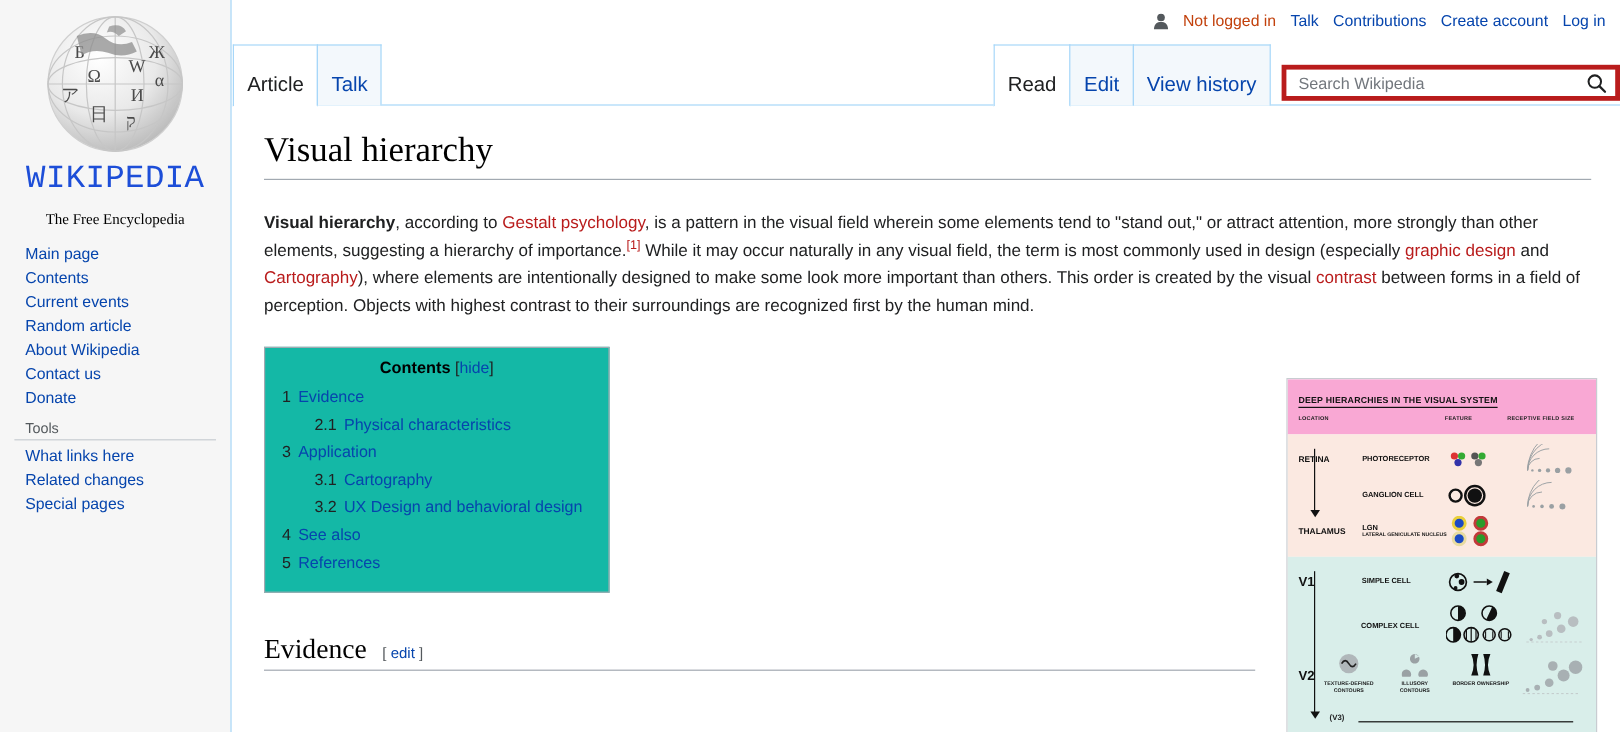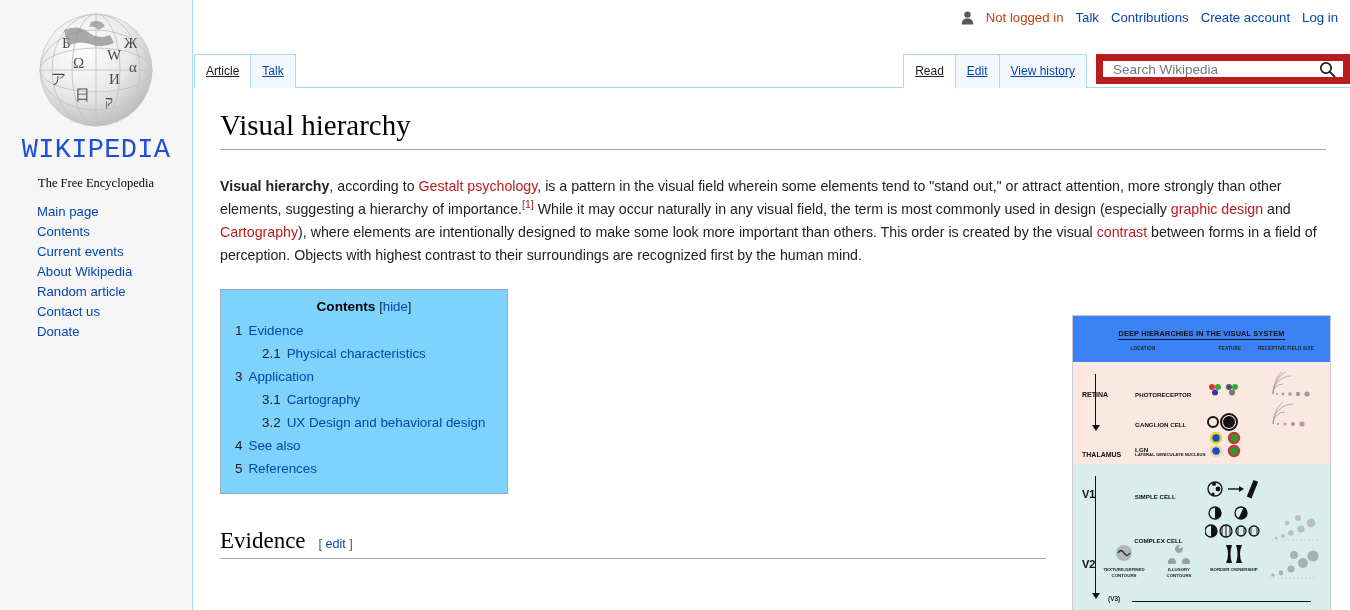--- a/index.html
+++ b/index.html
@@ -33,21 +33,21 @@
     color: #1d4ed8;
     margin-top: 2px;
     white-space: nowrap;
   }
   .tagline {
     font-family: "Liberation Serif", serif;
     font-size: 12.5px;
     color: #000;
     margin-top: 11px;
   }
-  .nav-section { margin-top: 6px; padding-left: 28px; }
+  .nav-section { margin-top: 6px; padding-left: 12px; }
   .nav-heading {
     color: #54595d;
     font-size: 12px;
     padding: 3px 0 2px 9px;
     border-bottom: 1px solid #c8ccd1;
     margin-right: 12px;
     margin-bottom: 2px;
   }
   .nav-list { list-style: none; margin: 0; padding: 0 0 0 9px; }
   .nav-list li { padding: 1.5px 0; line-height: 16px; }
@@ -66,50 +66,49 @@
   #personal .notlogged { color: #c2410c; }
   #personal a { color: #0645ad; text-decoration: none; }
 
   
   #tabbar {
     position: absolute; left: 194px; top: 48px; right: 0; height: 40px;
   }
   #tabs-left { position: absolute; left: 0; bottom: 0; display: flex; align-items: flex-end; }
   #tabs-right { position: absolute; right: 0; bottom: 0; display: flex; align-items: flex-end; }
   .tab {
-    font-size: 12px;
-    padding: 9px 11px 10px 11px;
+    font-size: 17px;
+    padding: 26px 11px 10px 11px;
     line-height: 14px;
     border: 1px solid #a7d7f9;
     border-bottom: none;
     background: #f3f8fc;
     color: #0645ad;
     cursor: pointer;
     white-space: nowrap;
     margin-right: -1px;
     position: relative;
-    text-decoration: underline;
   }
   .tab.selected {
     background: #ffffff;
     color: #202122;
     border-bottom: 1px solid #fff;
     margin-bottom: -1px;
     padding-bottom: 10px;
   }
   #tabbar-underline {
     position: absolute; left: 0; right: 0; bottom: 0;
     border-bottom: 1px solid #a7d7f9;
     z-index: 0;
   }
   #searchbox {
     margin-left: 10px;
     margin-bottom: 4px;
-    width: 254px; height: 30px;
-    border: 7px solid #b91c1c;
+    width: 282px; height: 30px;
+    border: 4px solid #b91c1c;
     background: #fff;
     display: flex; align-items: center;
     position: relative;
   }
   #searchbox input {
     border: 0; outline: 0;
     width: 215px; height: 26px;
     margin-left: 8px;
     font-family: "Liberation Sans", sans-serif;
     font-size: 13.5px;
@@ -155,21 +154,21 @@
   #lead a { color: #b91c1c; text-decoration: none; }
   #lead b { font-weight: bold; }
   sup.ref { font-size: 10.5px; vertical-align: super; line-height: 0; }
   sup.ref a { color: #0645ad; text-decoration: none; }
 
   
   #toc {
     margin-top: 22px;
     width: 288px;
     border: 1px solid #a2a9b1;
-    background: #7dd3fc;
+    background: #14b8a6;
     padding: 9px 14px 13px 14px;
     font-size: 13.4px;
   }
   #toc-title { text-align: center; margin-bottom: 5px; }
   #toc-title .label { font-weight: bold; color: #000; font-size: 13.6px; }
   #toc-title .brackets { color: #202122; font-size: 13.2px; }
   #toc-title .brackets a { color: #0645ad; text-decoration: none; }
   .toc-list { list-style: none; margin: 0; padding: 0; }
   .toc-list li { padding: 3.5px 0; line-height: 16px; }
   .toc-list li.lvl2 { padding-left: 27px; }
@@ -201,34 +200,34 @@
 
   
   #thumb {
     position: absolute; left: 1072px; top: 315px;
     width: 259px; height: 320px;
     border: 1px solid #c8ccd1;
     background: #fff;
     overflow: hidden;
   }
   #info-head {
-    background: #3b82f6; padding: 7px 9px 5px 9px; height: 46px; text-align: center;
+    background: #f9a8d4; padding: 7px 9px 5px 9px; height: 46px;
   }
   .info-title {
     font-size: 7.3px; font-weight: bold; letter-spacing: .2px;
     color: #111; border-bottom: 1.2px solid #111;
     display: inline-block; padding-bottom: 1px;
   }
   .info-cols { display: flex; margin-top: 6px; }
   .info-col-lbl { font-size: 4.6px; font-weight: bold; letter-spacing: .2px; color: #222; }
   .c1 { width: 122px; } .c2 { width: 52px; } .c3 { width: 60px; }
   .band { position: relative; padding: 6px 9px; }
   .band-retina { background: #fbe9e1; height: 102px; }
   .band-v { background: #d9eeea; height: 172px; }
-  .row { display: flex; align-items: flex-end; height: 30px; }
+  .row { display: flex; align-items: center; height: 30px; }
   .loc { width: 56px; font-size: 7px; font-weight: bold; color: #111; }
   .loc.big { font-size: 11px; }
   .feat { width: 76px; font-size: 6.2px; font-weight: bold; color: #111; line-height: 1.15; }
   .feat .sub { font-size: 4.3px; display:block; }
   .glyphs { width: 62px; display: flex; align-items: center; gap: 4px; }
   .rfs { width: 58px; display:flex; align-items:center; justify-content:center; }
   .circ { width: 12px; height: 12px; border-radius: 50%; border: 2px solid #111; }
   .dot { width: 12px; height: 12px; border-radius: 50%; background: #111; }
   .arrow-col {
     position: absolute; left: 22px; top: 12px; width: 1.4px; height: 52px; background: #111;
@@ -285,28 +284,36 @@
       </div>
       <div class="wordmark">WIKIPEDIA</div>
       <div class="tagline">The Free Encyclopedia</div>
     </div>
 
     <div class="nav-section">
       <ul class="nav-list first-list">
         <li><a href="#">Main page</a></li>
         <li><a href="#">Contents</a></li>
         <li><a href="#">Current events</a></li>
+        <li><a href="#">Random article</a></li>
         <li><a href="#">About Wikipedia</a></li>
-        <li><a href="#">Random article</a></li>
         <li><a href="#">Contact us</a></li>
         <li><a href="#">Donate</a></li>
       </ul>
     </div>
 
 
+    <div class="nav-section">
+      <div class="nav-heading">Tools</div>
+      <ul class="nav-list">
+        <li><a href="#">What links here</a></li>
+        <li><a href="#">Related changes</a></li>
+        <li><a href="#">Special pages</a></li>
+      </ul>
+    </div>
   </div>
 
   <div id="personal">
     <span class="user-icon">
       <svg width="13" height="14" viewBox="0 0 13 14">
         <circle cx="6.5" cy="3.6" r="3.2" fill="#54595d"></circle>
         <path d="M0.6 13.4 C0.9 8.9 3.3 7.4 6.5 7.4 C9.7 7.4 12.1 8.9 12.4 13.4 Z" fill="#54595d"></path>
       </svg>
     </span>
     <span class="notlogged">Not logged in</span>

